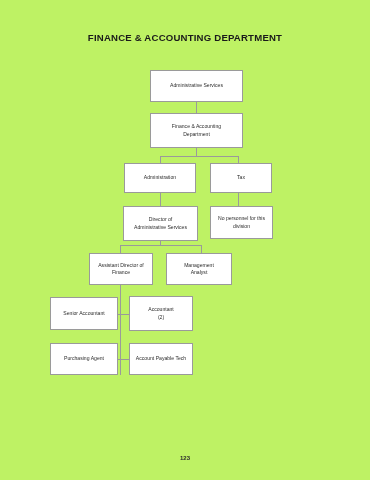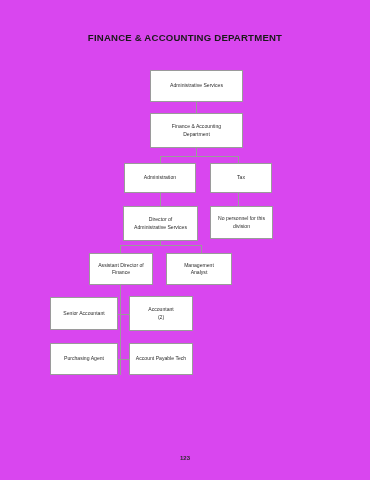--- a/index.html
+++ b/index.html
@@ -10,21 +10,21 @@
     width: 370px;
     height: 480px;
     background: #ffffff;
     font-family: "Liberation Sans", sans-serif;
     overflow: hidden;
   }
   .page {
     position: relative;
     width: 370px;
     height: 480px;
-    background: #d946ef;
+    background: #bef264;
   }
   .chart-title {
     position: absolute;
     left: 0;
     top: 32px;
     width: 370px;
     text-align: center;
     font-size: 9.6px;
     font-weight: bold;
     letter-spacing: 0.2px;

